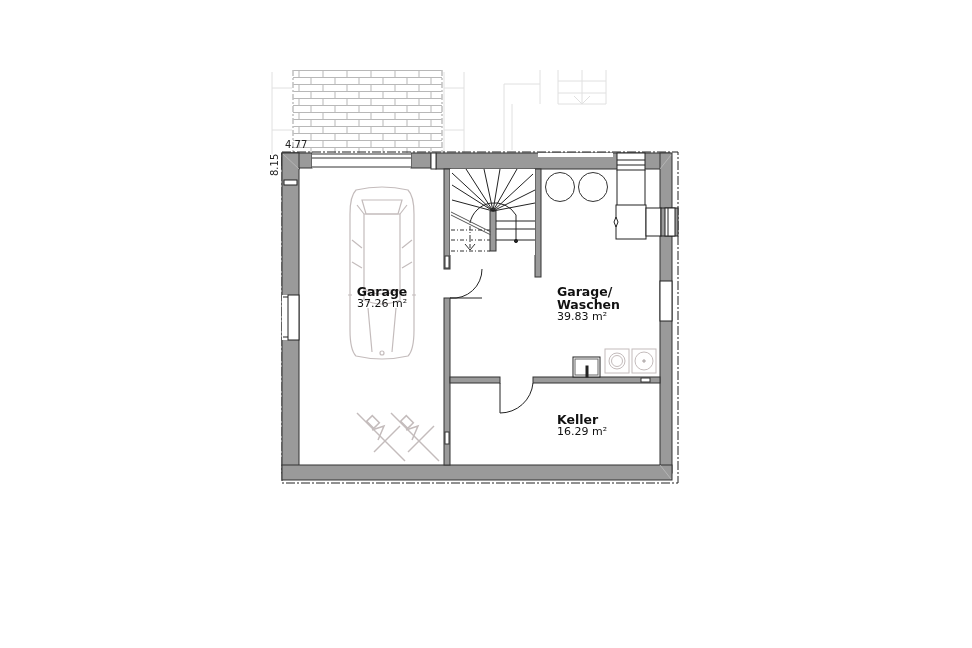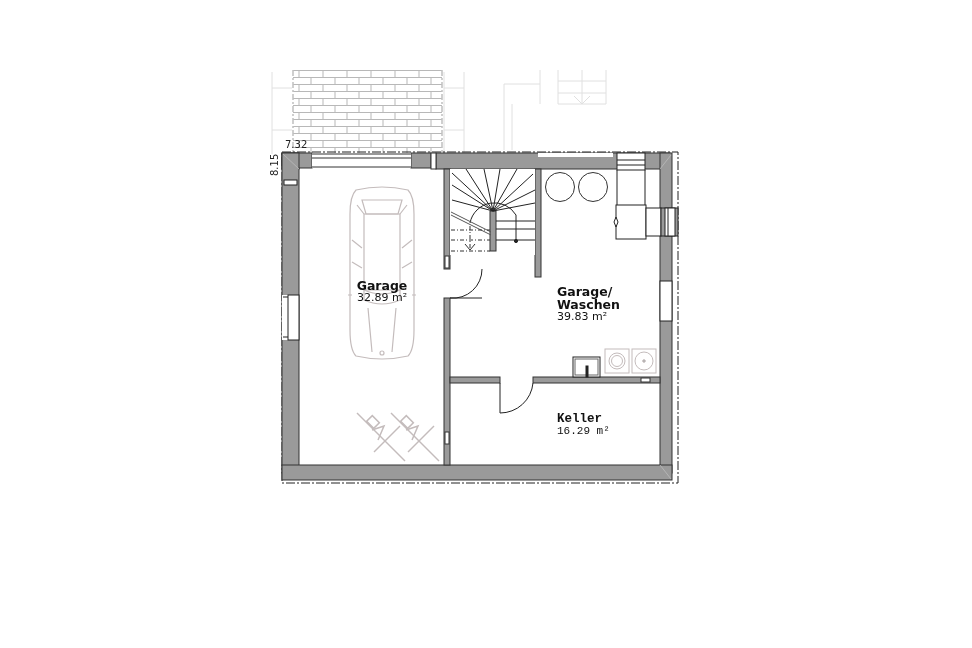--- a/index.html
+++ b/index.html
@@ -187,30 +187,30 @@
     <circle cx="644" cy="361" r="1.3" fill="#aaa"></circle>
   </g>
 
   <g stroke="#bbb" stroke-width="0.8">
     <line x1="283" y1="154" x2="299" y2="169"></line>
     <line x1="660" y1="169" x2="671" y2="155"></line>
     <line x1="660" y1="465" x2="671" y2="479"></line>
   </g>
 </svg>
 
-<div class="dim" style="left:285px; top:139px;">7.32</div>
+<div class="dim" style="left:285px; top:139px;">4.77</div>
 <div class="dim dim-vert" style="left:269px; top:176px;">8.15</div>
 
-<div class="label" style="left:356px; top:279px; text-align:center; width:52px;">
+<div class="label" style="left:356px; top:285px; text-align:center; width:52px;">
   <div class="room-name">Garage</div>
-  <div class="room-area">32.89 m²</div>
+  <div class="room-area">37.26 m²</div>
 </div>
 
 <div class="label" style="left:557px; top:285px;">
   <div class="room-name">Garage/</div>
   <div class="room-name">Waschen</div>
   <div class="room-area">39.83 m²</div>
 </div>
 
-<div class="label" style="left:557px; top:413px;font-family:Liberation Mono, monospace;">
+<div class="label" style="left:557px; top:413px;">
   <div class="room-name">Keller</div>
   <div class="room-area">16.29 m²</div>
 </div>
 
 </body></html>

